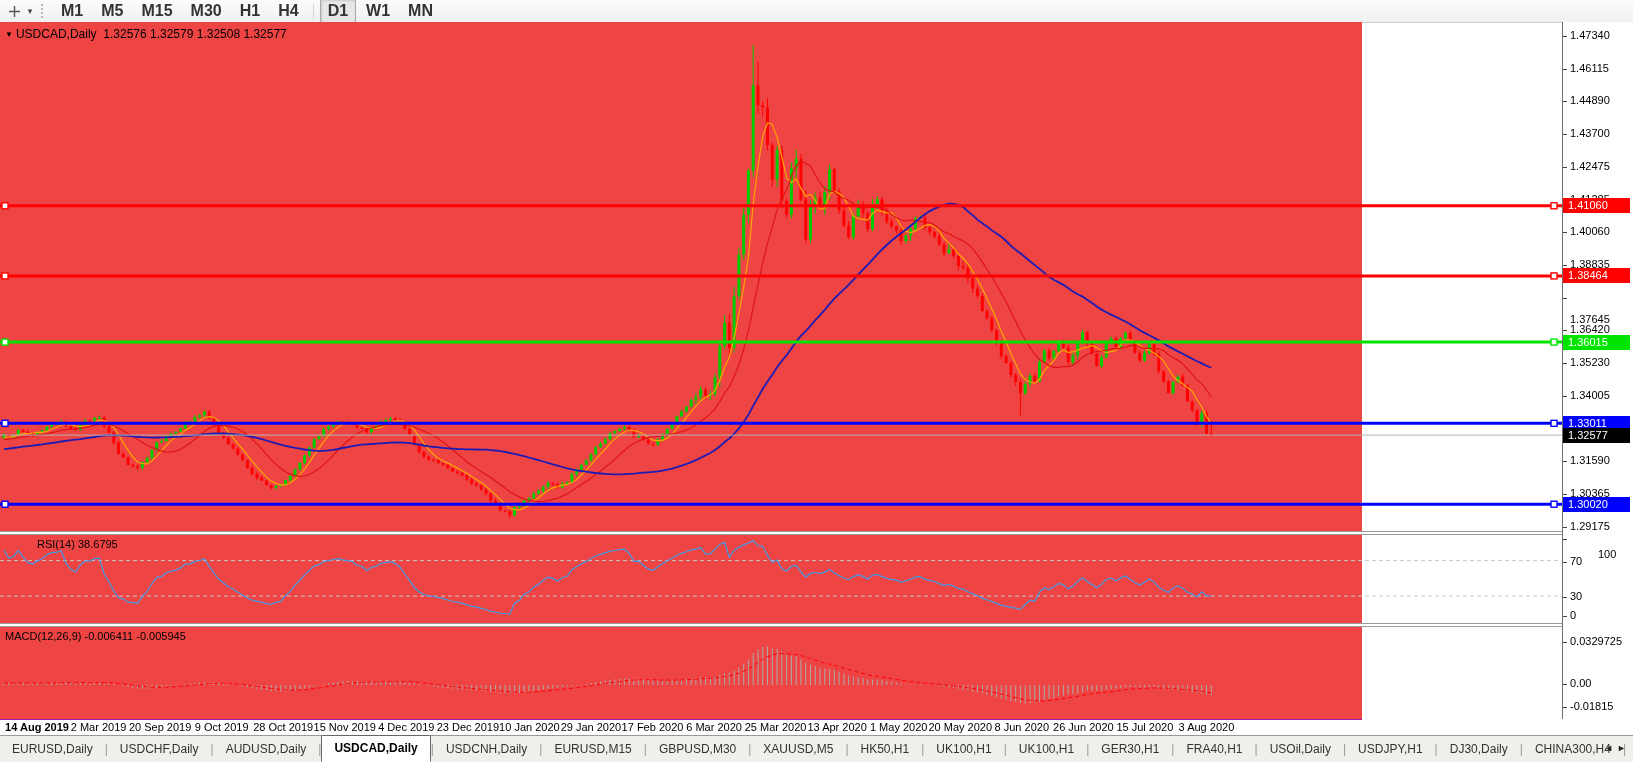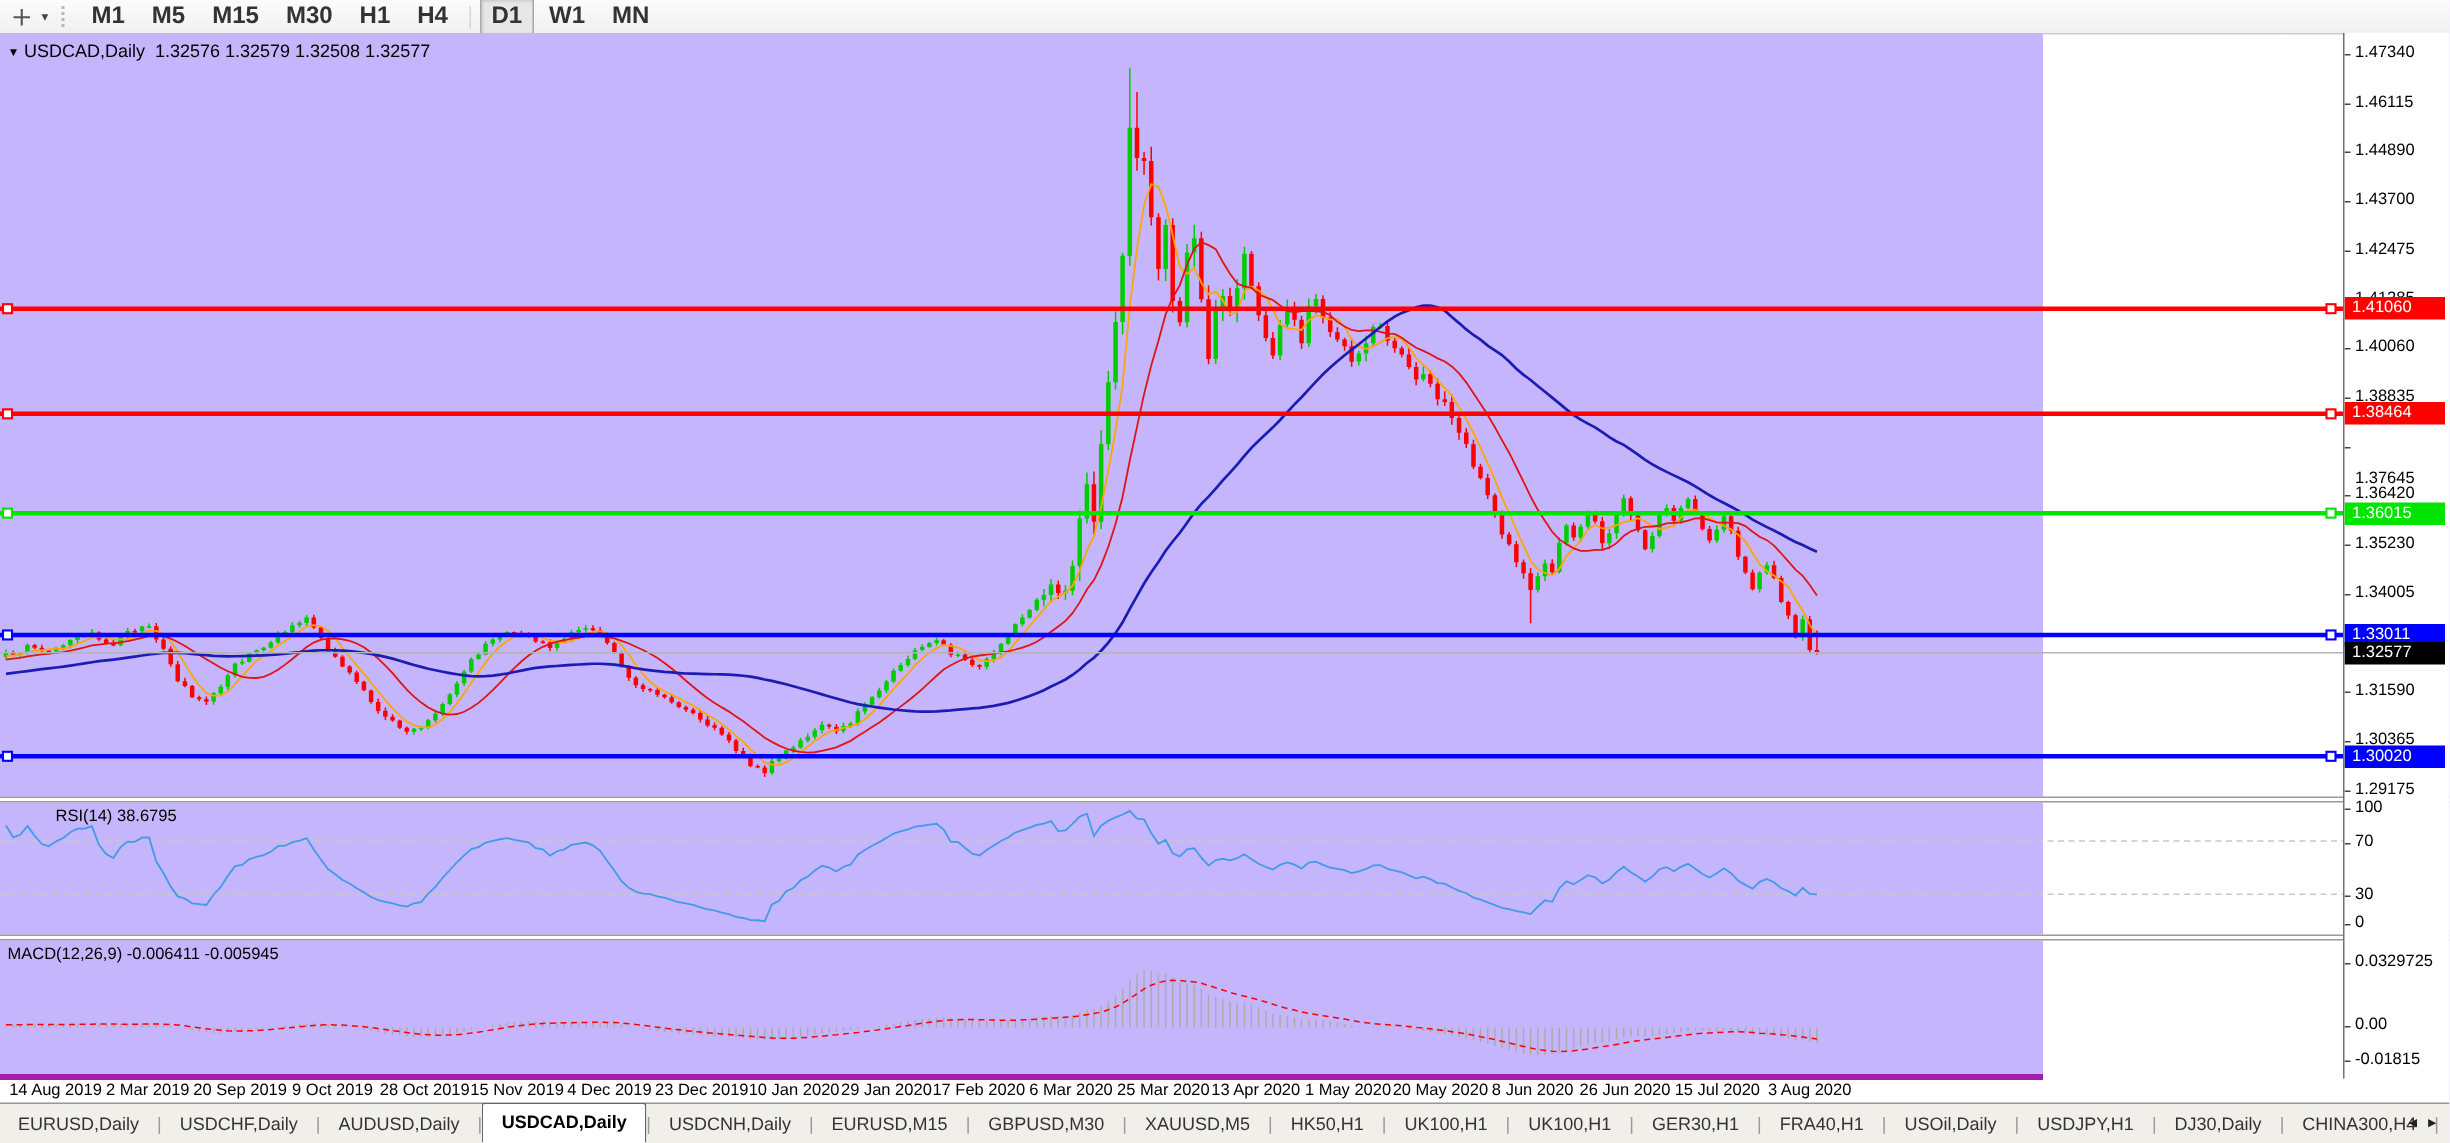--- a/index.html
+++ b/index.html
@@ -12,22 +12,22 @@
              display:flex; align-items:center; }
   .tool-icon { display:inline-flex; align-items:center; justify-content:center; width:20px; height:18px; margin-left:4px; }
   .tool-dd { font-size:9px; color:#444; width:12px; text-align:center; cursor:default; }
   .drag-dots { width:2px; height:14px; border-left:2px dotted #b8b8b8; margin:0 7px 0 5px; }
   #tf-group { display:flex; align-items:center; height:22px; }
   .tf-btn { font-size:16px; font-weight:bold; color:#333; padding:2px 7px; margin:0 1px;
             border:1px solid transparent; border-radius:2px; cursor:default; }
   .tf-btn.active { background:#e7e7e7; border:1px solid #a8a8a8; box-shadow:inset 1px 1px 2px rgba(0,0,0,.12); }
   .tf-sep { width:1px; height:15px; background:#d5d5d5; margin:0 5px; }
   
-  #chart-window { position:absolute; top:22px; left:0; width:1362px; height:698px; background:#c4b5fd;
-                  border-bottom:4px solid #a21caf; box-sizing:border-box; }
+  #chart-window { position:absolute; top:22px; left:0; width:1362px; height:698px; background:#ef4444;
+                  border-bottom:1px solid #a21caf; box-sizing:border-box; }
   #main-pane { position:absolute; top:0; left:0; width:1562px; height:510px; overflow:hidden; }
   #chart-title { position:absolute; top:5px; left:5px; font-size:12px; color:#000; white-space:pre; z-index:5; }
   #chart-title .dd { font-size:8px; vertical-align:1px; margin-right:3px; }
   .pane-sep { position:absolute; left:0; width:1633px; height:4px; background:#fff;
               border-top:1px solid #9a9a9a; border-bottom:1px solid #9a9a9a; box-sizing:border-box; z-index:6; }
   #sep1 { top:509px; } #sep2 { top:601px; }
   #rsi-pane  { position:absolute; top:513px; left:0; width:1562px; height:88px; overflow:hidden; }
   #macd-pane { position:absolute; top:605px; left:0; width:1562px; height:92px; overflow:hidden; }
   .ind-label { position:absolute; left:5px; font-size:11px; color:#000; z-index:5; white-space:pre; }
   #rsi-label { top:516px;padding-left:32px; } #macd-label { top:608px; }
@@ -158,21 +158,21 @@
         <div class="plabel" style="top: 366.843px;">1.34005</div>
         <div class="ptick" style="top: 406.556px;"></div>
         <div class="plabel" style="top: 399.556px;">1.32790</div>
         <div class="ptick" style="top: 439.269px;"></div>
         <div class="plabel" style="top: 432.269px;">1.31590</div>
         <div class="ptick" style="top: 471.982px;"></div>
         <div class="plabel" style="top: 464.982px;">1.30365</div>
         <div class="ptick" style="top: 504.695px;"></div>
         <div class="plabel" style="top: 497.695px;">1.29175</div>
         <div class="ptick" style="top: 517px;"></div>
-        <div class="plabel" style="top: 510px;">100</div>
+        <div class="plabel" style="top: 526px; margin-left: 28px;">100</div>
         <div class="ptick" style="top: 539.5px;"></div>
         <div class="plabel" style="top: 532.5px;">70</div>
         <div class="ptick" style="top: 574.5px;"></div>
         <div class="plabel" style="top: 567.5px;">30</div>
         <div class="ptick" style="top: 593.5px;"></div>
         <div class="plabel" style="top: 586.5px;">0</div>
         <div class="ptick" style="top: 620px;"></div>
         <div class="plabel" style="top: 613px;">0.0329725</div>
         <div class="ptick" style="top: 662px;"></div>
         <div class="plabel" style="top: 655px;">0.00</div>
@@ -181,21 +181,21 @@
         <div class="pbadge" style="top: 176.253px; background: rgb(255, 0, 0); color: rgb(255, 255, 255);">1.41060</div>
         <div class="pbadge" style="top: 246.424px; background: rgb(255, 0, 0); color: rgb(255, 255, 255);">1.38464</div>
         <div class="pbadge" style="top: 312.622px; background: rgb(0, 228, 0); color: rgb(255, 255, 255);">1.36015</div>
         <div class="pbadge" style="top: 393.823px; background: rgb(0, 0, 255); color: rgb(255, 255, 255);">1.33011</div>
         <div class="pbadge" style="top: 405.554px; background: rgb(0, 0, 0); color: rgb(255, 255, 255);">1.32577</div>
         <div class="pbadge" style="top: 474.671px; background: rgb(0, 0, 255); color: rgb(255, 255, 255);">1.30020</div>
       </div>
   </div>
 
   <div id="time-axis">
-      <div class="dlabel" style="left: 37px;">14 Aug 2019</div>
+      <div class="dlabel" style="left: 37px; font-weight: bold;">14 Aug 2019</div>
       <div class="dlabel" style="left: 98.55px;">2 Mar 2019</div>
       <div class="dlabel" style="left: 160.1px;">20 Sep 2019</div>
       <div class="dlabel" style="left: 221.65px;">9 Oct 2019</div>
       <div class="dlabel" style="left: 283.2px;">28 Oct 2019</div>
       <div class="dlabel" style="left: 344.75px;">15 Nov 2019</div>
       <div class="dlabel" style="left: 406.3px;">4 Dec 2019</div>
       <div class="dlabel" style="left: 467.85px;">23 Dec 2019</div>
       <div class="dlabel" style="left: 529.4px;">10 Jan 2020</div>
       <div class="dlabel" style="left: 590.95px;">29 Jan 2020</div>
       <div class="dlabel" style="left: 652.5px;">17 Feb 2020</div>

